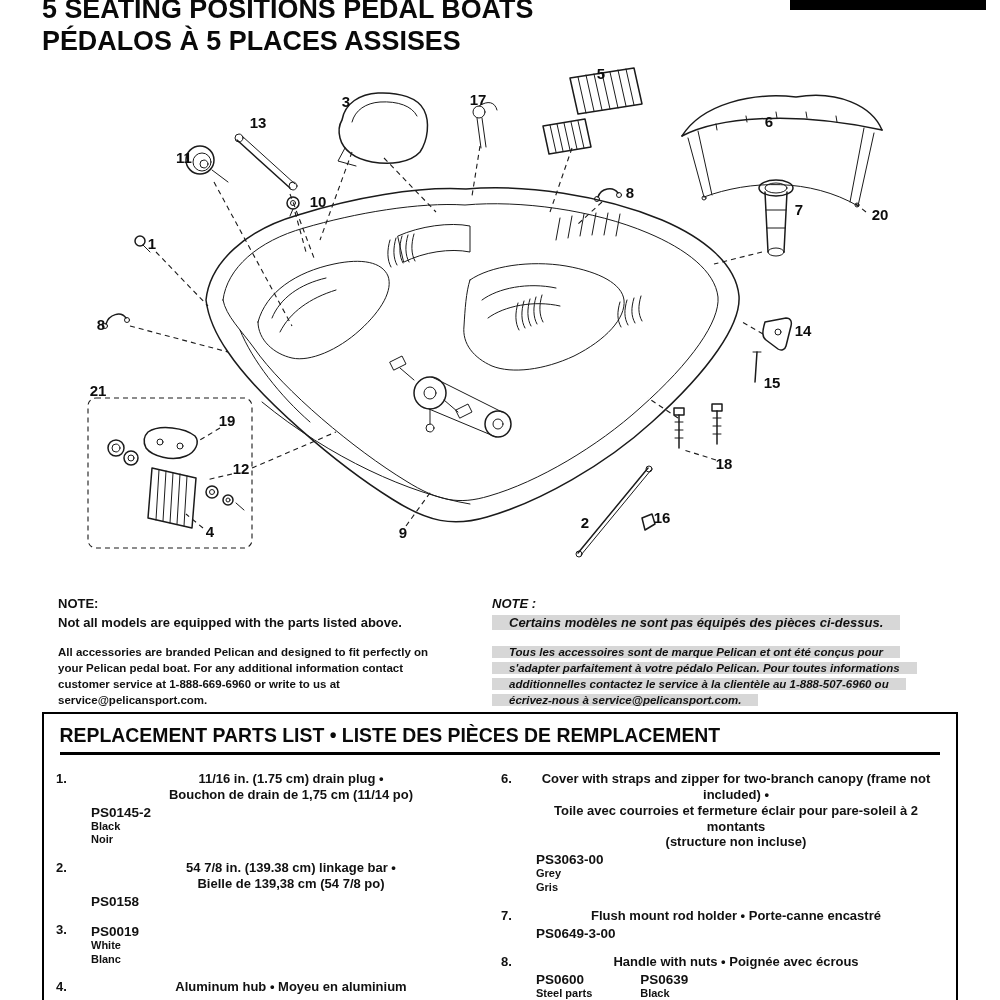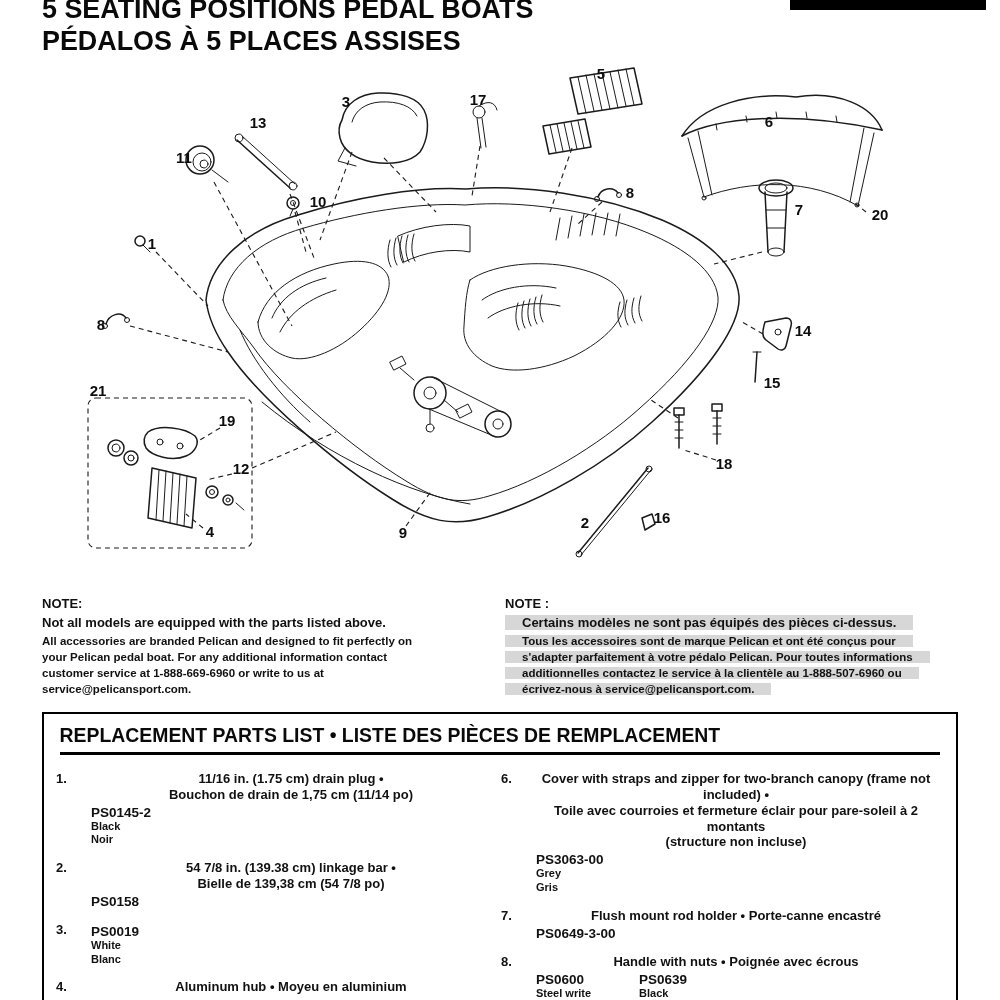--- a/index.html
+++ b/index.html
@@ -14,24 +14,24 @@
   .title-fr { top:25px; }
   .logo-bar { position:absolute; left:790px; top:0; width:196px; height:10px; background:#000; }
 
   .diagram-wrap { position:absolute; left:0; top:0; width:1000px; height:590px; }
   svg .ln { fill:none; stroke:#1b1b1b; stroke-width:1.5; stroke-linecap:round; stroke-linejoin:round; }
   svg .thin { fill:none; stroke:#1b1b1b; stroke-width:1; stroke-linecap:round; stroke-linejoin:round; }
   svg .dash { fill:none; stroke:#1b1b1b; stroke-width:1.1; stroke-dasharray:5 4; }
   svg .callout { font-family:"Liberation Sans", sans-serif; font-weight:700; font-size:15px; fill:#0d0d0d; stroke:none; }
 
   .note { position:absolute; top:596px; }
-  .note-en { left:42px; width:396px; }
-  .note-fr { left:505px; width:434px; }
+  .note-en { left:58px; width:396px; }
+  .note-fr { left:492px; width:434px;font-style:italic; }
   .note-heading { font-size:13px; font-weight:800; margin-bottom:4px; }
-  .note-lead { font-size:13px; font-weight:800; margin-bottom:3px; line-height:1.25; }
+  .note-lead { font-size:13px; font-weight:800; margin-bottom:14px; line-height:1.25; }
   .note-body { font-size:11.5px; font-weight:700; line-height:1.38; }
   .note-fr .hl { background:#d7d7d7; box-decoration-break:clone; -webkit-box-decoration-break:clone; padding:0 17px; }
 
   .parts-box { position:absolute; left:42px; top:712px; width:916px; height:300px; border:2px solid #000; background:#fff; }
   .parts-title { font-size:20px; font-weight:800; padding:10px 16px 5px 16px;
     transform:scaleX(0.97); transform-origin:left; white-space:nowrap; color:#0a0a0a; }
   .parts-rule { height:3px; background:#000; margin:0 16px; }
   .parts-cols { display:flex; padding:16px 10px 0 12px; }
   .col { width:50%; }
   .item { display:flex; margin-bottom:13px; }
@@ -365,21 +365,21 @@
           <div class="code">PS0649-3-00</div>
         </div>
       </div>
       <div class="item">
         <span class="item-num">8.</span>
         <div class="item-body">
           <div class="desc">Handle with nuts • Poignée avec écrous</div>
           <div class="code-row">
             <div>
               <div class="code">PS0600</div>
-              <div class="color">Steel write</div>
+              <div class="color">Steel parts</div>
               <div class="color">Bleu azur</div>
             </div>
             <div>
               <div class="code">PS0639</div>
               <div class="color">Black</div>
               <div class="color">Noir</div>
             </div>
           </div>
         </div>
       </div>

